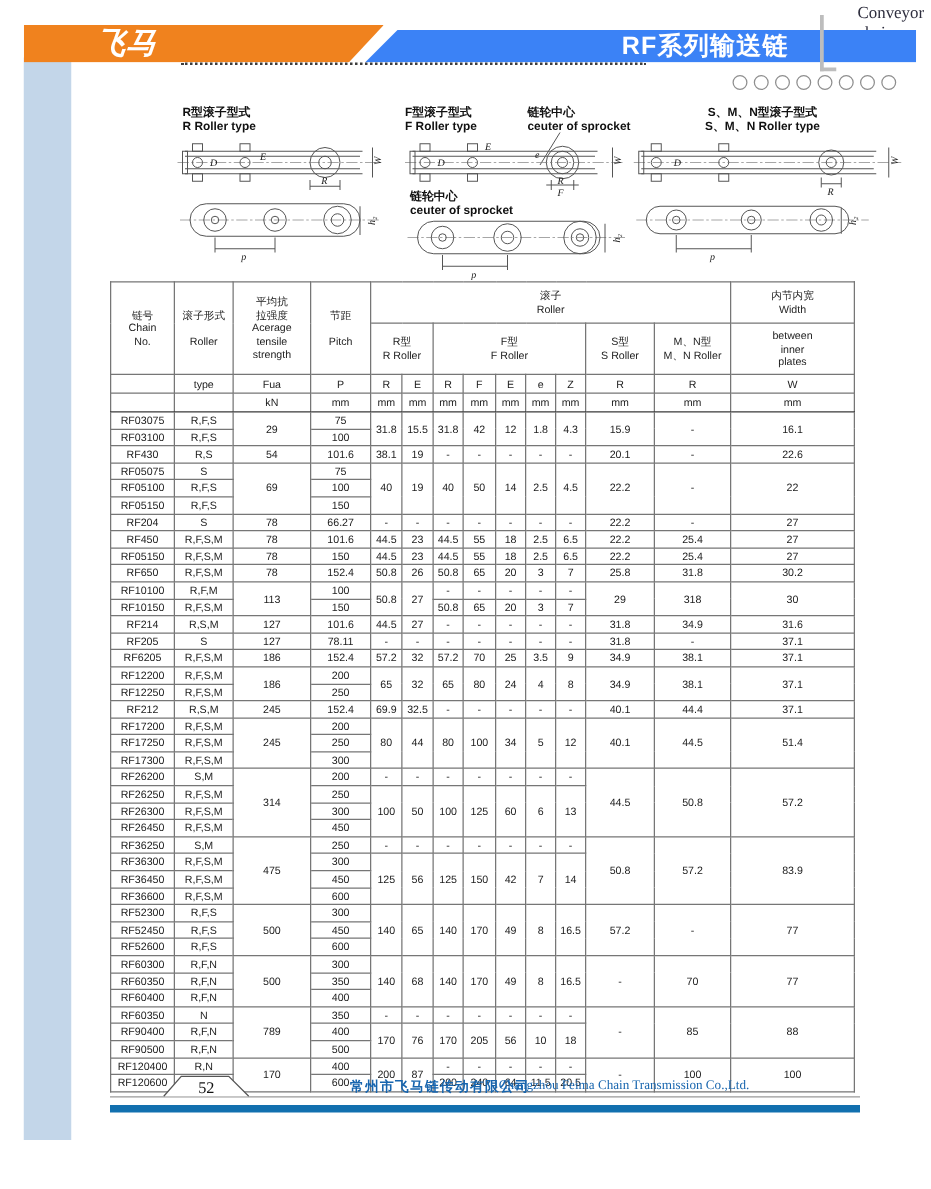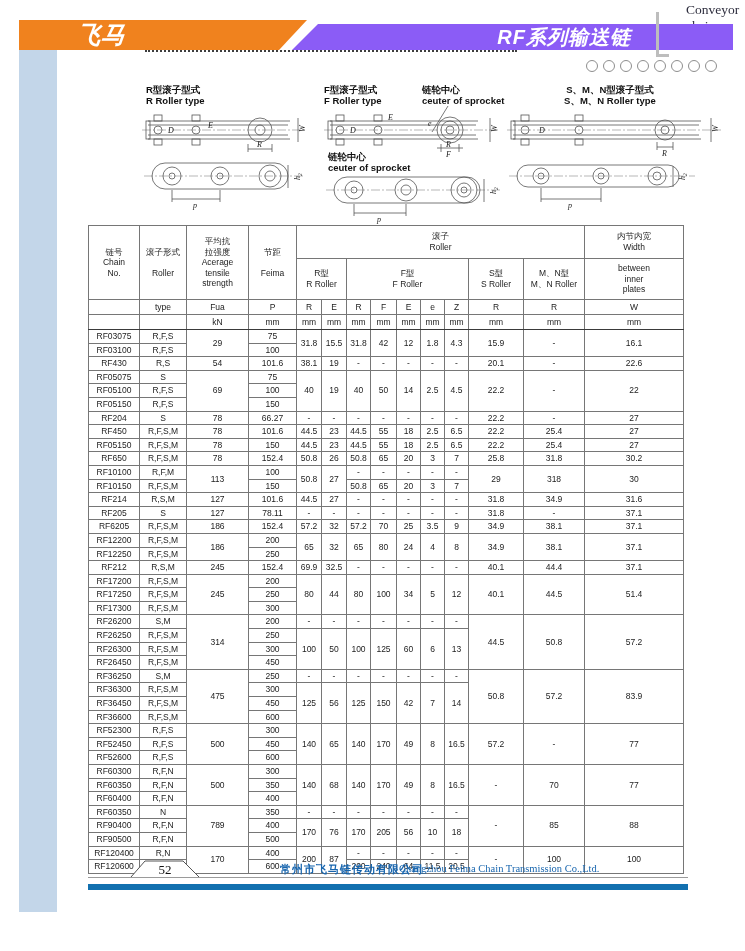--- a/index.html
+++ b/index.html
@@ -5,22 +5,22 @@
   html,body{margin:0;padding:0;background:#fff;}
   body{width:745px;height:951px;position:relative;font-family:"Liberation Sans",sans-serif;color:#222;overflow:hidden;}
 
   
   .corner-label{position:absolute;left:638px;top:2px;font-family:"Liberation Serif",serif;font-size:13.5px;color:#2e2e3e;margin-left:48px;}
   .left-accent{position:absolute;left:19px;top:46px;width:38px;height:866px;background:#c3d6e9;}
   .banner-orange{position:absolute;left:19px;top:20px;width:288px;height:30px;background:#f0821e;
     clip-path:polygon(0 0,288px 0,260px 30px,0 30px);}
   .brand-logo{position:absolute;left:58px;top:0px;width:160px;height:30px;color:#fff;
     font-size:24px;font-weight:bold;font-style:italic;line-height:30px;transform:skew(-6deg);}
-  .banner-blue{position:absolute;left:292px;top:24px;width:441px;height:26px;background:#8b5cf6;
-    clip-path:polygon(26px 0,441px 0,441px 26px,0 26px);font-style:italic;}
+  .banner-blue{position:absolute;left:292px;top:24px;width:441px;height:26px;background:#3b82f6;
+    clip-path:polygon(26px 0,441px 0,441px 26px,0 26px);}
   .banner-title{position:absolute;right:102px;top:0;height:26px;line-height:26px;color:#fff;
     font-size:20px;font-weight:bold;letter-spacing:1px;}
   .gray-bracket-v{position:absolute;left:656px;top:12px;width:3px;height:45px;background:#bdbdbd;}
   .gray-bracket-foot{position:absolute;left:656px;top:54px;width:13px;height:3px;background:#bdbdbd;}
   .dotted-sep{position:absolute;left:145px;top:50px;width:372px;height:0;border-bottom:2px dotted #3d3d3d;}
   .circles{position:absolute;left:586px;top:60px;display:flex;gap:5px;}
   .circle{width:10px;height:10px;border:1.5px solid #8e8e8e;border-radius:50%;background:#fff;}
 
   
   .diag{position:absolute;}
@@ -248,21 +248,21 @@
         <th rowspan="2">滚子形式
 
 Roller</th>
         <th rowspan="2">平均抗
 拉强度
 Acerage
 tensile
 strength</th>
         <th rowspan="2">节距
 
-Feima</th>
+Pitch</th>
         <th colspan="9">滚子
 Roller</th>
         <th>内节内宽
 Width</th>
       </tr>
       <tr class="h2">
         <th colspan="2">R型
 R Roller</th>
         <th colspan="5">F型
 F Roller</th>

